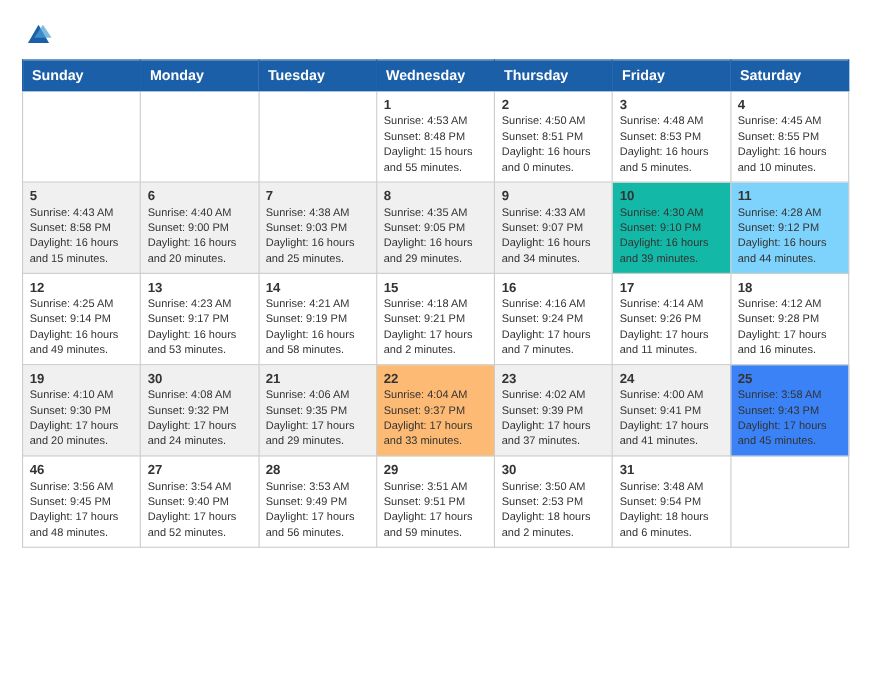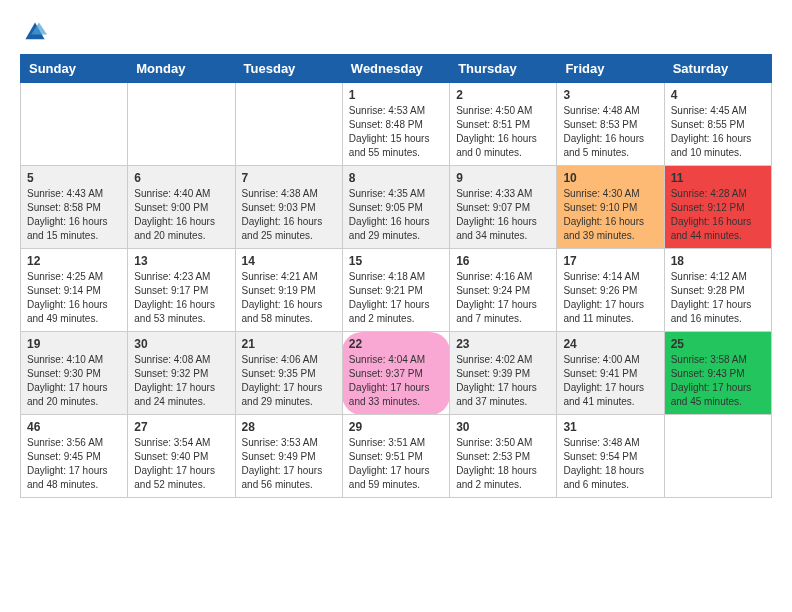--- a/index.html
+++ b/index.html
@@ -188,28 +188,28 @@
 Daylight: 16 hours
 and 29 minutes.</div>
         </td>
         <td style="background: rgb(240, 240, 240);">
           <span class="day-number">9</span>
           <div class="day-info" style="white-space: pre-line;">Sunrise: 4:33 AM
 Sunset: 9:07 PM
 Daylight: 16 hours
 and 34 minutes.</div>
         </td>
-        <td style="background: #fdba74;">
+        <td style="background: #14b8a6;">
           <span class="day-number">10</span>
           <div class="day-info" style="white-space: pre-line;">Sunrise: 4:30 AM
 Sunset: 9:10 PM
 Daylight: 16 hours
 and 39 minutes.</div>
         </td>
-        <td style="background: #ef4444;">
+        <td style="background: #7dd3fc;">
           <span class="day-number">11</span>
           <div class="day-info" style="white-space: pre-line;">Sunrise: 4:28 AM
 Sunset: 9:12 PM
 Daylight: 16 hours
 and 44 minutes.</div>
         </td>
       </tr>
       <tr>
         <td>
           <span class="day-number">12</span>
@@ -276,42 +276,42 @@
 Daylight: 17 hours
 and 24 minutes.</div>
         </td>
         <td style="background: rgb(240, 240, 240);">
           <span class="day-number">21</span>
           <div class="day-info" style="white-space: pre-line;">Sunrise: 4:06 AM
 Sunset: 9:35 PM
 Daylight: 17 hours
 and 29 minutes.</div>
         </td>
-        <td style="background: #f9a8d4; border-radius: 20px;">
+        <td style="background: #fdba74;">
           <span class="day-number">22</span>
           <div class="day-info" style="white-space: pre-line;">Sunrise: 4:04 AM
 Sunset: 9:37 PM
 Daylight: 17 hours
 and 33 minutes.</div>
         </td>
         <td style="background: rgb(240, 240, 240);">
           <span class="day-number">23</span>
           <div class="day-info" style="white-space: pre-line;">Sunrise: 4:02 AM
 Sunset: 9:39 PM
 Daylight: 17 hours
 and 37 minutes.</div>
         </td>
         <td style="background: rgb(240, 240, 240);">
           <span class="day-number">24</span>
           <div class="day-info" style="white-space: pre-line;">Sunrise: 4:00 AM
 Sunset: 9:41 PM
 Daylight: 17 hours
 and 41 minutes.</div>
         </td>
-        <td style="background: #22c55e;">
+        <td style="background: #3b82f6;">
           <span class="day-number">25</span>
           <div class="day-info" style="white-space: pre-line;">Sunrise: 3:58 AM
 Sunset: 9:43 PM
 Daylight: 17 hours
 and 45 minutes.</div>
         </td>
       </tr>
       <tr>
         <td>
           <span class="day-number">46</span>

